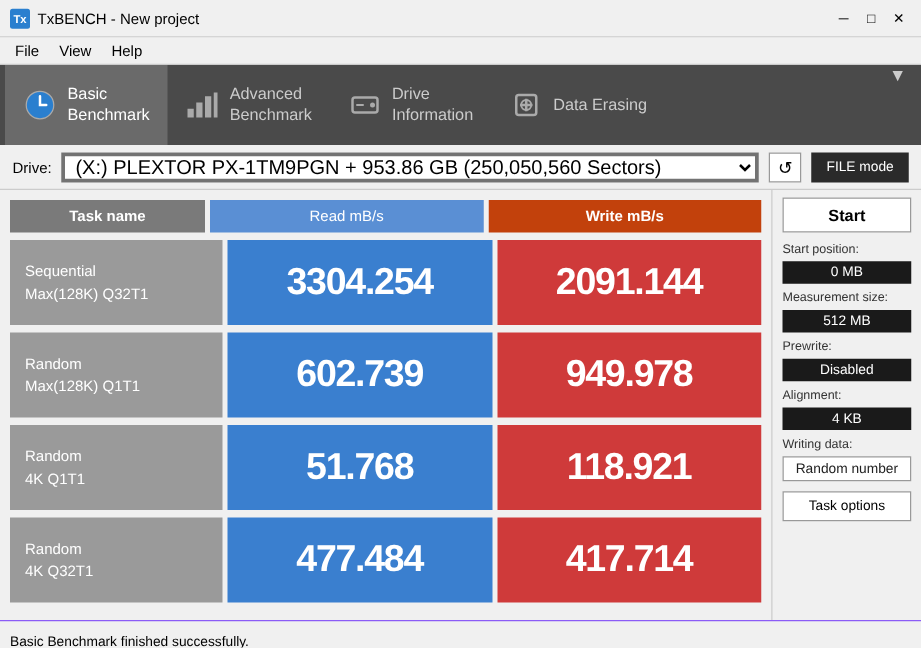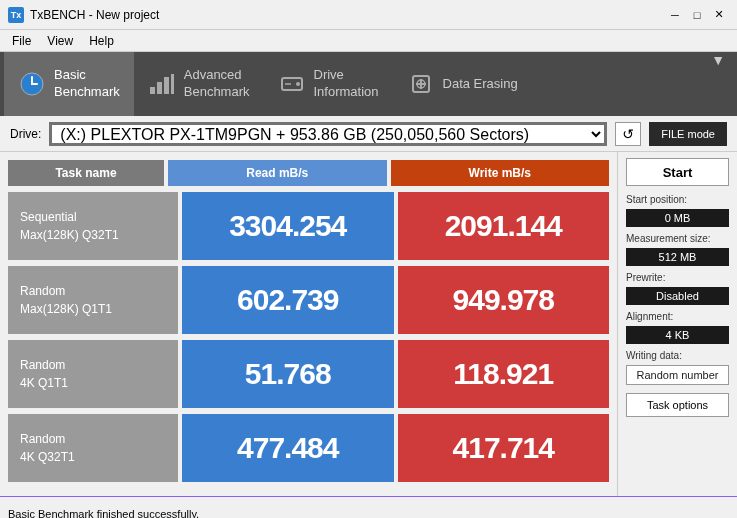--- a/index.html
+++ b/index.html
@@ -161,21 +161,21 @@
       font-size: 12px;
       font-weight: bold;
     }
     .th-read {
       flex: 1;
       background: #5a8fd4;
       color: white;
       text-align: center;
       padding: 6px 0;
       font-size: 12px;
-      font-weight: bold;
+      font-weight: normal;
     }
     .th-write {
       flex: 1;
       background: #c2410c;
       color: white;
       text-align: center;
       padding: 6px 0;
       font-size: 12px;
       font-weight: bold;
     }

